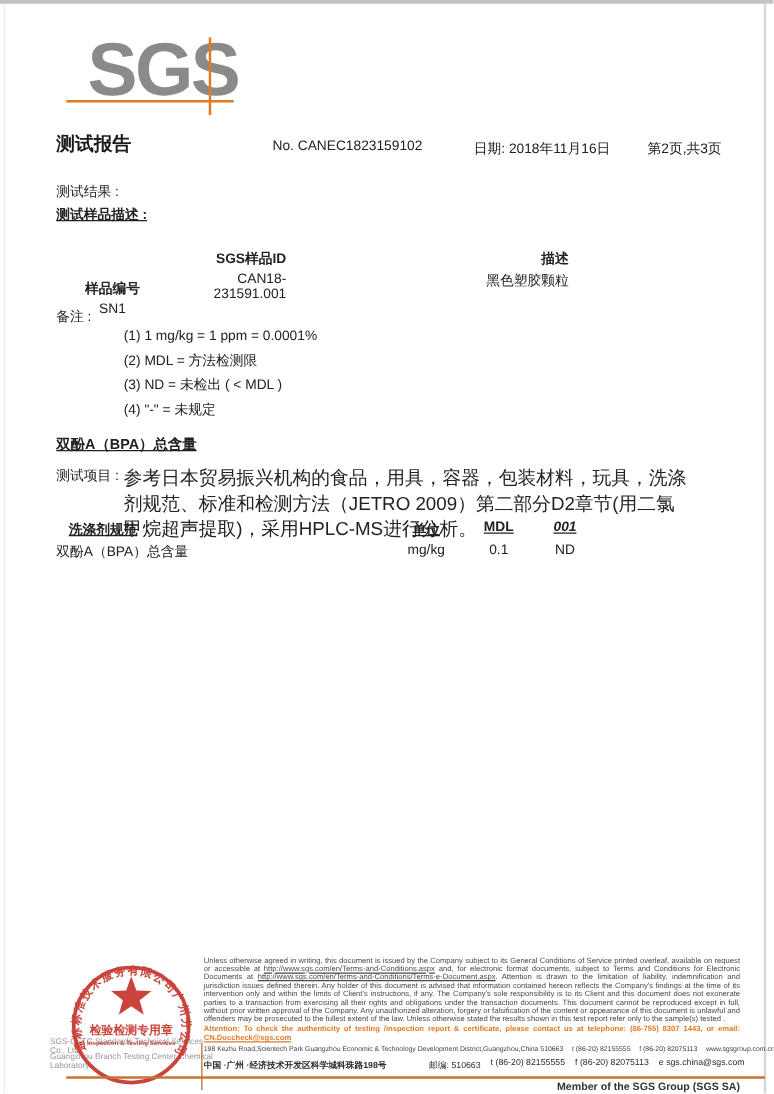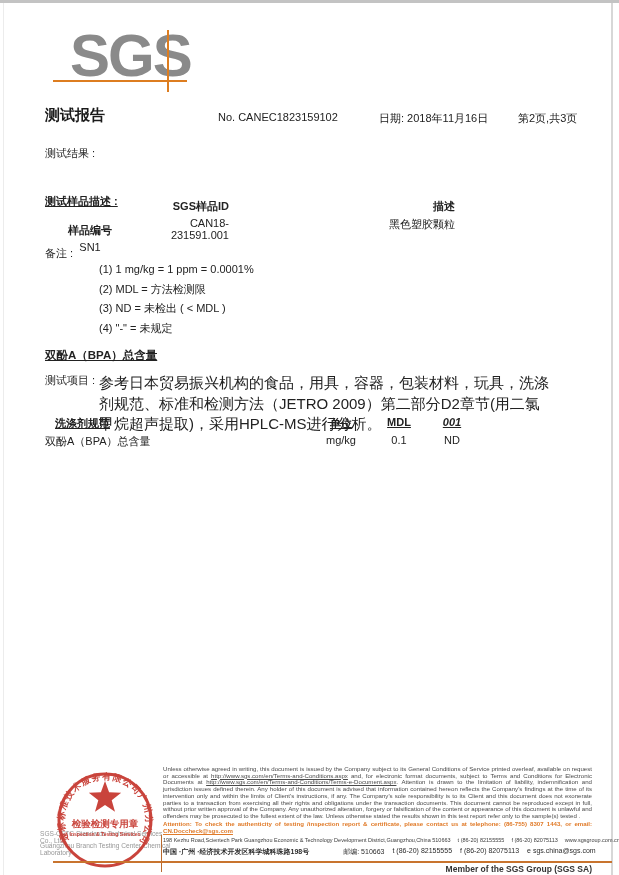--- a/index.html
+++ b/index.html
@@ -16,21 +16,21 @@
   .logo-vline{left:167px;top:30px;width:2px;height:62px;background:#dd7d20;}
   
   .doc-title{left:45px;top:106px;font-size:15px;font-weight:700;color:#1a1a1a;}
   .report-no{left:218px;top:111px;font-size:11px;}
   .report-date{left:379px;top:111px;font-size:11px;}
   .page-info{left:518px;top:111px;font-size:11px;}
   .lbl{font-size:11px;color:#222;}
   .u{text-decoration:underline;}
   .b{font-weight:700;}
   .results-label{left:45px;top:146px;}
-  .sample-title{left:45px;top:194px;}
+  .sample-title{left:45px;top:164px;}
   .samp-h{top:199px;font-size:11px;font-weight:700;}
   .samp-r{top:217px;font-size:11px;}
   .c1{left:50px;width:80px;text-align:center;margin-top:24px;}
   .c2{left:133px;width:96px;text-align:right;}
   .c3{left:255px;width:200px;text-align:right;}
   .notes-label{left:45px;top:246px;}
   .notes{left:99px;top:263px;font-size:11px;}
   .notes div{margin-bottom:7.6px;line-height:12px;}
   .bpa-title{left:45px;top:348px;font-size:11.5px;}
   .method-label{left:45px;top:373px;}

